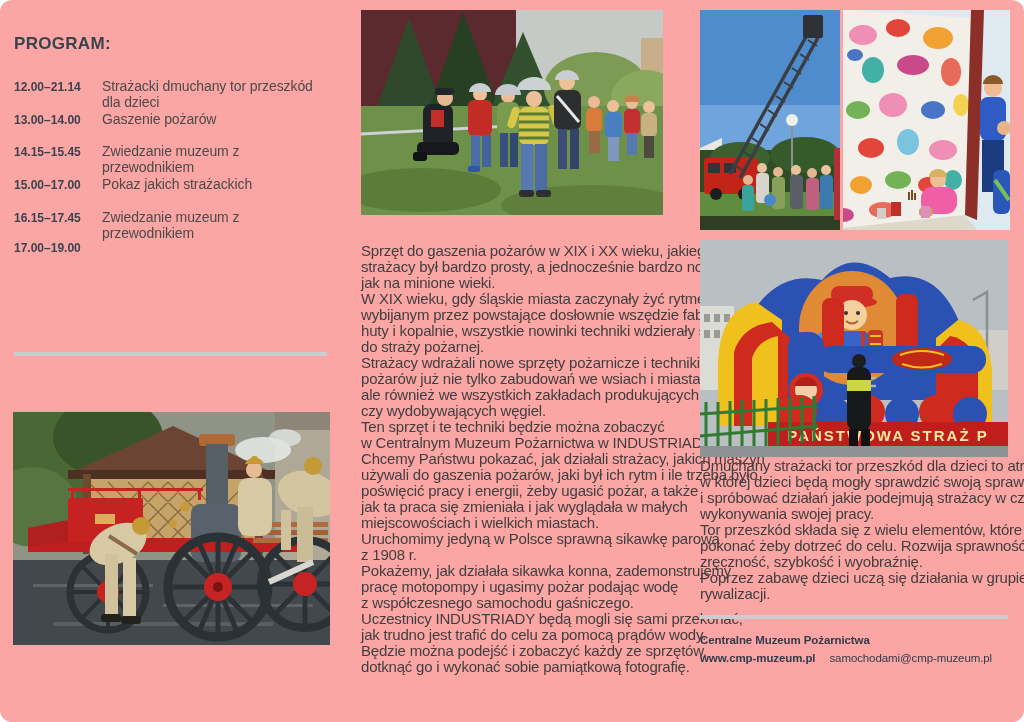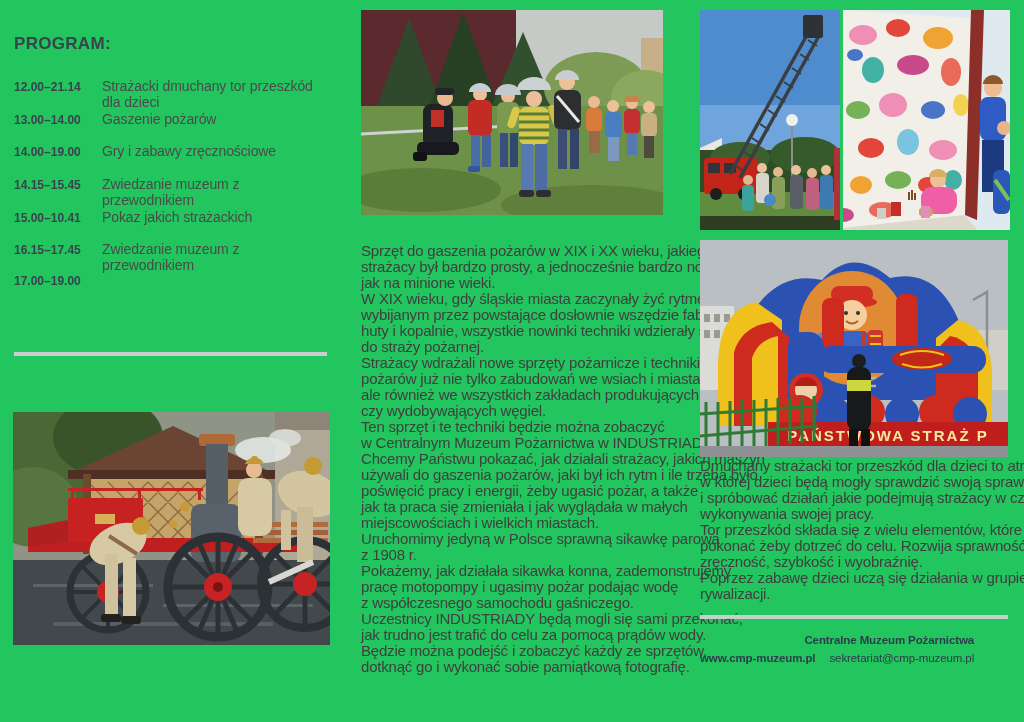--- a/index.html
+++ b/index.html
@@ -1,17 +1,17 @@
 <!DOCTYPE html>
 <html lang="pl"><head>
 <meta charset="utf-8">
 <style>
   html,body{margin:0;padding:0;background:#ffffff;}
-  .page{position:relative;width:1024px;height:722px;background:#22c55e;
-        font-family:"Liberation Sans",sans-serif;overflow:hidden;}
+  .page{position:relative;width:1024px;height:722px;background:#fca5a5;
+        font-family:"Liberation Sans",sans-serif;overflow:hidden;border-radius:12px;}
 
   
   .program-title{position:absolute;left:14px;top:34px;font-size:17px;font-weight:bold;
                  color:#39434e;letter-spacing:.3px;}
   .program-list{position:absolute;left:14px;top:78px;width:320px;}
   .program-row{display:flex;align-items:baseline;height:32.7px;}
   .program-time{flex:none;width:88px;font-size:12px;font-weight:bold;color:#39434e;}
   .program-activity{font-size:14px;color:#4a4a4a;letter-spacing:-.1px;}
 
   .divider{position:absolute;height:4px;background:#c9cdcd;}
@@ -26,49 +26,45 @@
   .photo-painting{left:843px;top:10px;width:167px;height:220px;}
   .photo-castle{left:700px;top:240px;width:308px;height:217px;}
 
   .body-text{position:absolute;font-size:15px;line-height:16px;color:#3f3f3f;
              letter-spacing:-.2px;white-space:pre;}
   .mid-text{left:361px;top:243px;width:316px;}
   .right-text{left:700px;top:458px;width:308px;}
 
   .contact{position:absolute;left:700px;top:631px;color:#2e3c4c;font-size:11.5px;
            line-height:18px;letter-spacing:-.1px;}
-  .contact-name,.contact-address,.contact-website{font-weight:bold;text-align:right;}
+  .contact-name,.contact-address,.contact-website{font-weight:bold;}
   .contact-email{font-weight:normal;margin-left:14px;}
 </style>
 </head>
 <body>
 
 <div class="page">
 
   <div class="program-title">PROGRAM:</div>
 
   <div class="program-list">
     <div class="program-row">
       <span class="program-time">12.00–21.14</span>
       <span class="program-activity">Strażacki dmuchany tor przeszkód dla dzieci</span>
     </div>
     <div class="program-row">
       <span class="program-time">13.00–14.00</span>
       <span class="program-activity">Gaszenie pożarów</span>
     </div>
     <div class="program-row">
-      <span class="program-time">14.00–19.00</span>
-      <span class="program-activity">Gry i zabawy zręcznościowe</span>
-    </div>
-    <div class="program-row">
       <span class="program-time">14.15–15.45</span>
       <span class="program-activity">Zwiedzanie muzeum z przewodnikiem</span>
     </div>
     <div class="program-row">
-      <span class="program-time">15.00–10.41</span>
+      <span class="program-time">15.00–17.00</span>
       <span class="program-activity">Pokaz jakich strażackich</span>
     </div>
     <div class="program-row">
       <span class="program-time">16.15–17.45</span>
       <span class="program-activity">Zwiedzanie muzeum z przewodnikiem</span>
     </div>
     <div class="program-row">
       <span class="program-time">17.00–19.00</span>
     </div>
   </div>
@@ -432,17 +428,17 @@
 pokonać żeby dotrzeć do celu. Rozwija sprawność fizyczną,
 zręczność, szybkość i wyobraźnię.
 Poprzez zabawę dzieci uczą się działania w grupie i sportowej
 rywalizacji.</div>
 
   <div class="divider divider-right"></div>
 
   <div class="contact">
     <div class="contact-name">Centralne Muzeum Pożarnictwa</div>
     <div>
-      <span class="contact-website">www.cmp-muzeum.pl</span><span class="contact-email">sekretariat@cmp-muzeum.pl</span>
+      <span class="contact-website">www.cmp-muzeum.pl</span><span class="contact-email">samochodami@cmp-muzeum.pl</span>
     </div>
   </div>
 
 </div>
 
 </body></html>

